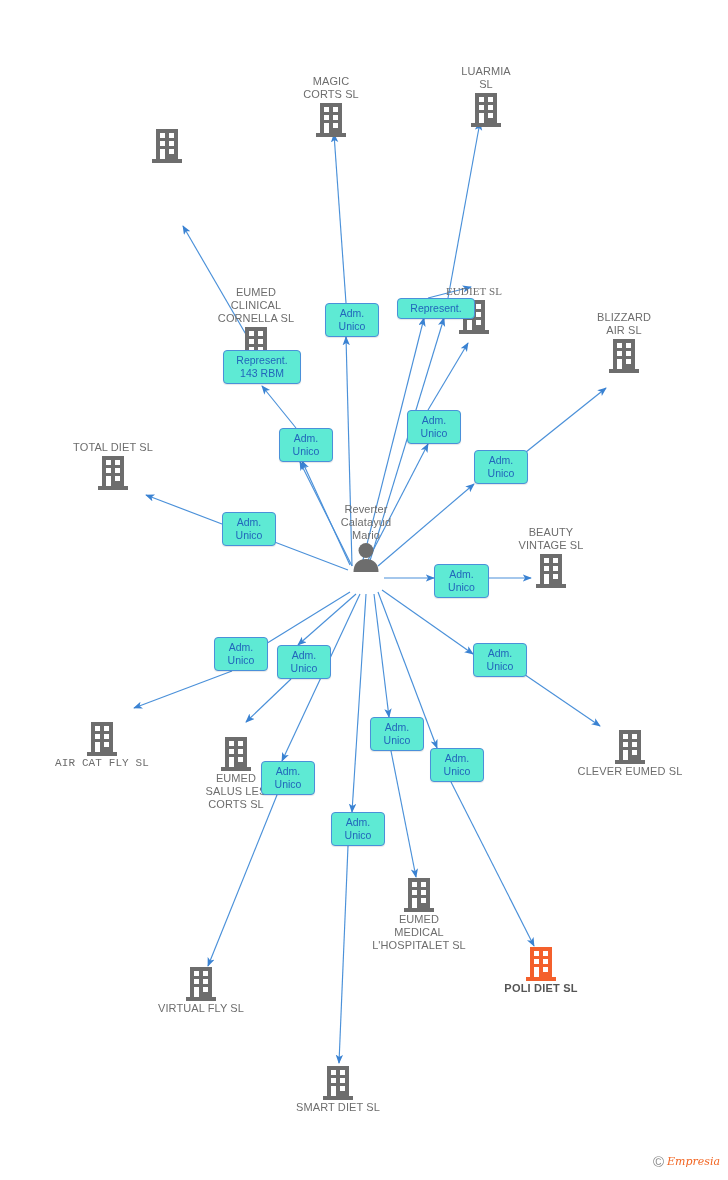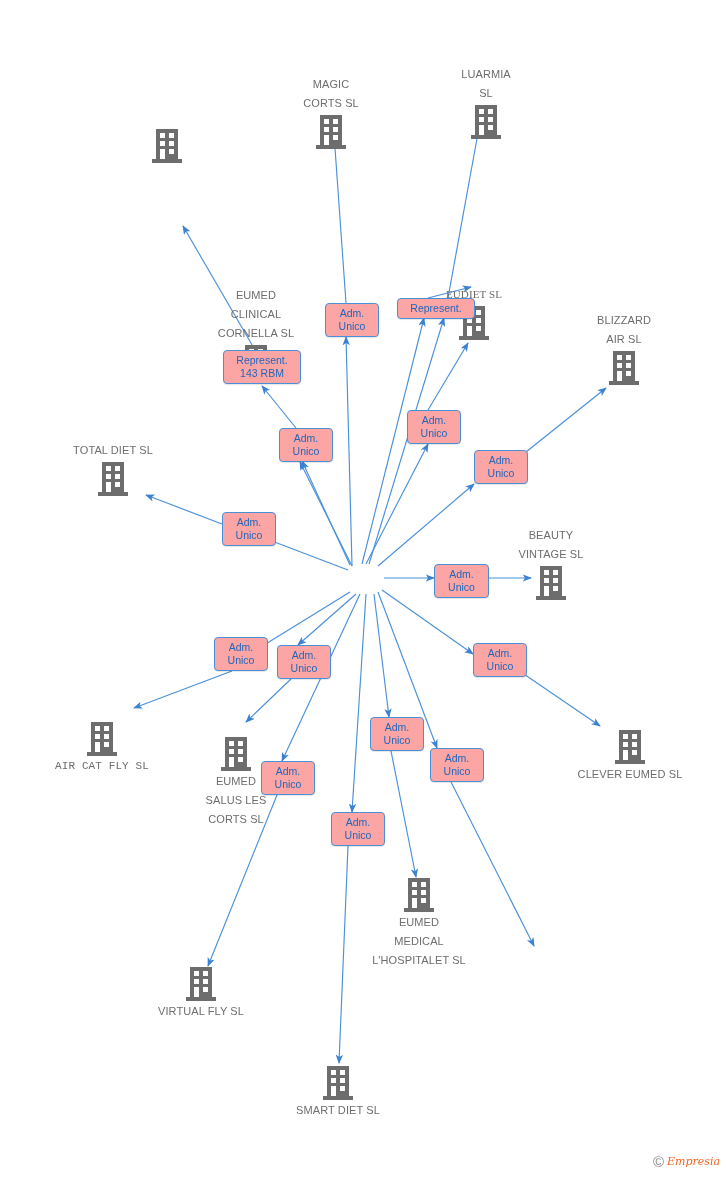--- a/index.html
+++ b/index.html
@@ -3,30 +3,30 @@
 <meta charset="utf-8">
 <style>
   html,body{margin:0;padding:0;background:#ffffff;}
   body{width:728px;height:1180px;font-family:"Liberation Sans",sans-serif;}
   #canvas{position:relative;width:728px;height:1180px;overflow:hidden;background:#fff;}
   svg#edges{position:absolute;left:0;top:0;width:728px;height:1180px;pointer-events:none;}
 
   .node{position:absolute;}
   .node .glyph{display:block;margin:0 auto;}
   .node .cap{
-    text-align:center;color:#6d6d6d;font-size:11px;line-height:19px;
+    text-align:center;color:#6d6d6d;font-size:11px;line-height:13px;
     white-space:pre-line;letter-spacing:.1px;
   }
   .node.highlight .cap{color:#555;font-weight:bold;letter-spacing:.2px;}
 
   .person .cap{color:#6d6d6d;}
 
   .tag{
     position:absolute;border:1px solid #4a90d9;border-radius:4px;
-    background:#fca5a5;color:#2266bb;font-size:10.5px;line-height:13px;
+    background:#5eead4;color:#2266bb;font-size:10.5px;line-height:13px;
     text-align:center;padding:3px 5px;white-space:pre-line;
     box-shadow:0 1px 1px rgba(0,0,0,.10);
   }
 
   #watermark{position:absolute;right:8px;bottom:10px;display:flex;align-items:center;gap:3px;}
   #watermark .c{color:#8a8a8a;font-size:15px;line-height:15px;}
   #watermark .w{color:#f26522;font-size:11px;line-height:17px;font-family:"DejaVu Serif",serif;font-style:italic;}
 </style>
 </head>
 <body>
@@ -307,20 +307,37 @@
           <rect x="17" y="14" width="5" height="5"></rect>
           <rect x="8" y="22" width="5" height="10"></rect>
           <rect x="17" y="22" width="5" height="5"></rect>
         </g>
       </svg>
     <div class="cap">EUMED
 MEDICAL
 L'HOSPITALET SL</div>
   </div>
 
+  <div class="node highlight" style="left:481px;top:945px;width:120px;">
+    <svg class="glyph" width="30" height="37" viewBox="0 0 30 37">
+        <g fill="#f4602c">
+          <rect x="4" y="2" width="22" height="30"></rect>
+          <rect x="0" y="32" width="30" height="4"></rect>
+        </g>
+        <g fill="#ffffff">
+          <rect x="8" y="6" width="5" height="5"></rect>
+          <rect x="17" y="6" width="5" height="5"></rect>
+          <rect x="8" y="14" width="5" height="5"></rect>
+          <rect x="17" y="14" width="5" height="5"></rect>
+          <rect x="8" y="22" width="5" height="10"></rect>
+          <rect x="17" y="22" width="5" height="5"></rect>
+        </g>
+      </svg>
+    <div class="cap">POLI DIET SL</div>
+  </div>
 
   <div class="node" style="left:278px;top:1064px;width:120px;">
     <svg class="glyph" width="30" height="37" viewBox="0 0 30 37">
         <g fill="#6d6d6d">
           <rect x="4" y="2" width="22" height="30"></rect>
           <rect x="0" y="32" width="30" height="4"></rect>
         </g>
         <g fill="#ffffff">
           <rect x="8" y="6" width="5" height="5"></rect>
           <rect x="17" y="6" width="5" height="5"></rect>
@@ -344,20 +361,29 @@
           <rect x="17" y="6" width="5" height="5"></rect>
           <rect x="8" y="14" width="5" height="5"></rect>
           <rect x="17" y="14" width="5" height="5"></rect>
           <rect x="8" y="22" width="5" height="10"></rect>
           <rect x="17" y="22" width="5" height="5"></rect>
         </g>
       </svg>
     <div class="cap">VIRTUAL FLY SL</div>
   </div>
 
+  <div class="node person" style="left:316px;top:503px;width:100px;">
+    <div class="cap">Reverter
+Calatayud
+Mario</div>
+    <svg class="glyph" width="32" height="30" viewBox="0 0 32 30">
+      <circle cx="16" cy="8.5" r="7.5" fill="#6d6d6d"></circle>
+      <path d="M16,17 C7.5,17 3.5,22.5 3.5,30 L28.5,30 C28.5,22.5 24.5,17 16,17 Z" fill="#6d6d6d"></path>
+    </svg>
+  </div>
 
   <div class="tag" style="left:325px;top:303px;width:42px;"><span>Adm.
 Unico</span></div>
   <div class="tag" style="left:397px;top:298px;width:66px;"><span>Represent.</span></div>
   <div class="tag" style="left:223px;top:350px;width:66px;"><span>Represent.
 143 RBM</span></div>
   <div class="tag" style="left:407px;top:410px;width:42px;"><span>Adm.
 Unico</span></div>
   <div class="tag" style="left:279px;top:428px;width:42px;"><span>Adm.
 Unico</span></div>

